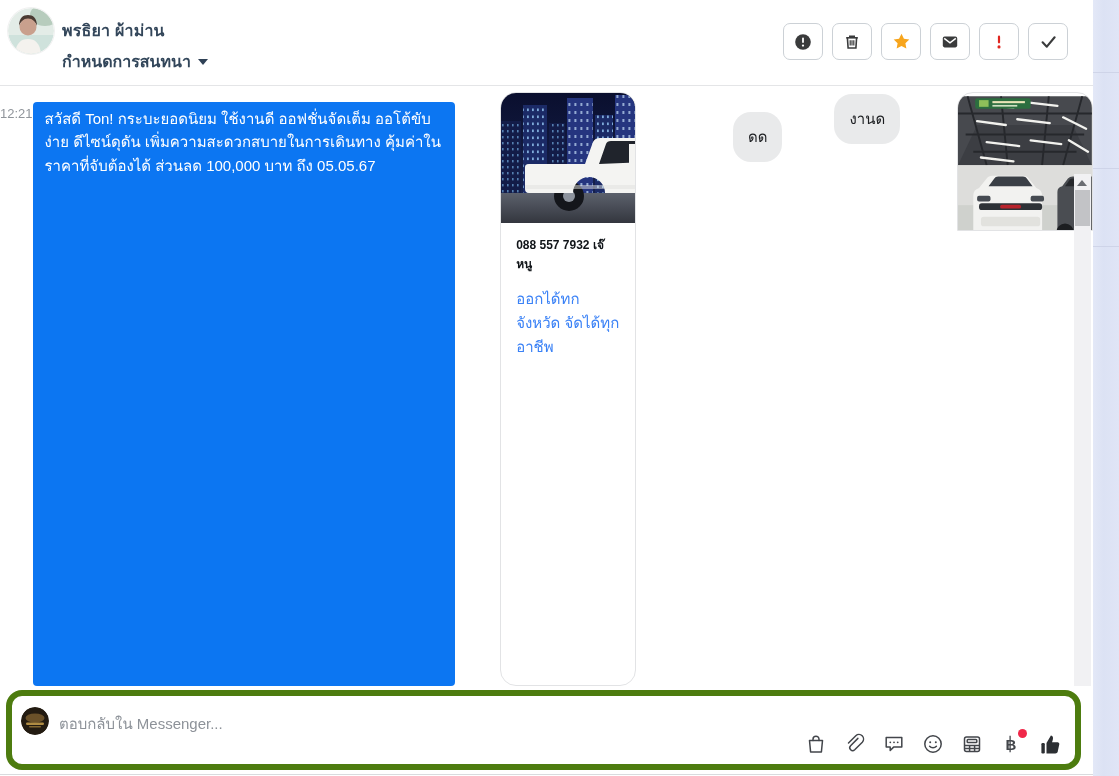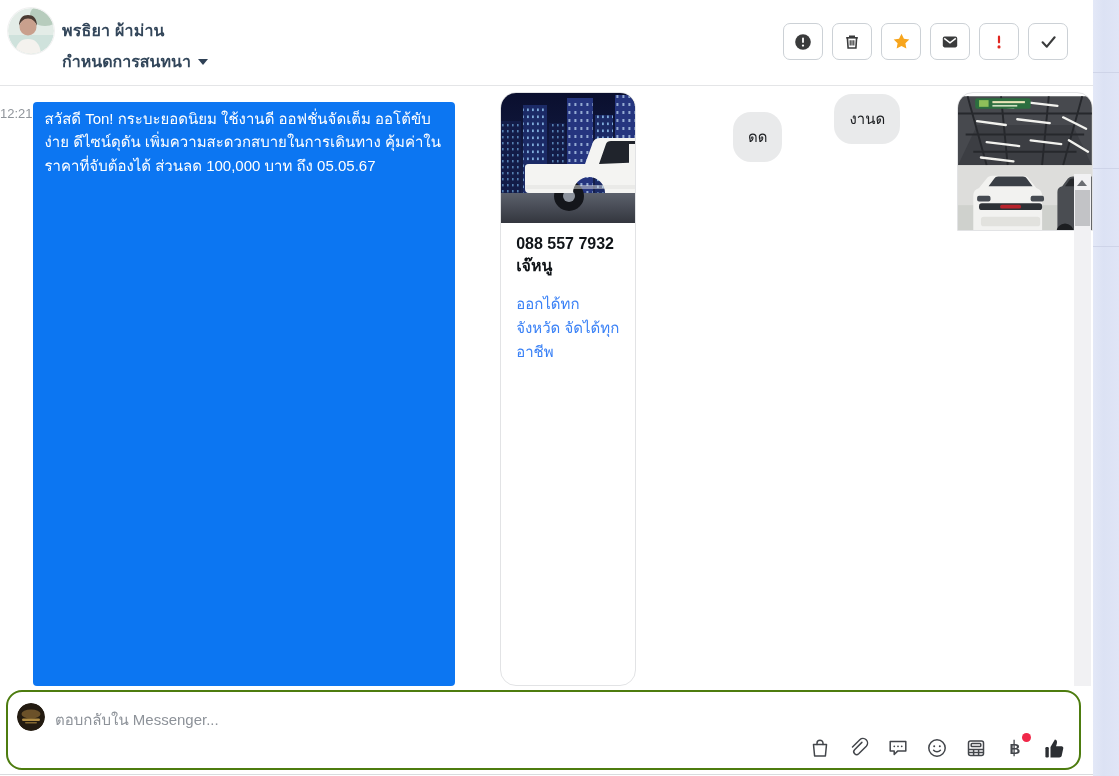--- a/index.html
+++ b/index.html
@@ -31,41 +31,41 @@
   .chat { position:relative; height:600px; overflow:hidden; display:flex; }
   .time-row { text-align:center; margin-top:20px; font-size:13px; color:#90959b; }
   .adreply-row { text-align:center; margin-top:12px; font-size:14.5px; color:#36495c; }
   .adreply-row .link { font-weight:bold; cursor:pointer; }
   .bubble-out { margin:16px 45px 0 auto; width:724px; background:#0c76f2; color:#fff;
     border-radius:4px; padding:5px 12px; font-size:15px; line-height:1.55; }
   .ad-card { margin:6px 45px 0 auto; width:237px; border:1px solid #e2e3e5; border-radius:16px;
     overflow:hidden; background:#fff; cursor:pointer; }
   .ad-card-img { display:block; width:237px; height:130px; }
   .ad-card-body { padding:12px 15px 16px 15px; }
-  .ad-card-title { font-size:16px; font-weight:bold; color:#101418; }
+  .ad-card-title { font-size:12px; font-weight:bold; color:#101418; }
   .ad-card-sub { margin-top:14px; font-size:15px; color:#3b82f6; }
   .bubble-in { align-self:flex-start; margin-left:52px; background:#e9eaeb; color:#1c1e21;
     border-radius:18px; padding:13px 15px; font-size:15px; }
   .bubble-in.first { margin-top:26px; }
   .bubble-in + .bubble-in { margin-top:8px; }
   .photo-card { margin:6px 0 0 57px; width:237px; height:139px; background:#fff;
     border:1px solid #e2e3e5; border-radius:16px 16px 0 0; overflow:hidden;
     display:flex; justify-content:center; cursor:pointer; }
 
   
   .chat-sb { position:absolute; top:88px; right:2px; width:17px; height:592px; background:#f1f1f3; }
   .sb-arrow { position:absolute; left:3px; width:0; height:0;
     border-left:5.5px solid transparent; border-right:5.5px solid transparent; cursor:pointer; }
   .sb-up { top:6px; border-bottom:6px solid #6b6e73; }
   .sb-thumb { position:absolute; left:1px; top:16px; width:15px; height:36px; background:#c2c3c6;
     cursor:pointer; }
 
   
   .composer { position:absolute; left:6px; bottom:6px; width:1075px; height:80px;
-    border:2px solid #4d7c0f; border-radius:16px; background:#fff; }
+    border:6px solid #4d7c0f; border-radius:16px; background:#fff; }
   .comp-avatar { position:absolute; left:9px; top:11px; width:28px; height:28px; border-radius:50%;
     overflow:hidden; }
   .comp-input { position:absolute; left:47px; top:16px; right:20px; font-size:15px; color:#8d9299;
     cursor:text; }
   .comp-icons { position:absolute; right:13px; bottom:8px; display:flex; align-items:center; gap:15px; }
   .cicon { position:relative; width:24px; height:24px; display:flex; align-items:center;
     justify-content:center; cursor:pointer; }
   .red-dot { position:absolute; top:-3px; right:-4px; width:9px; height:9px; border-radius:50%;
     background:#f02849; }
   .bottom-line { position:absolute; left:0; bottom:1px; width:1093px; height:1px; background:#d9dbde; }

